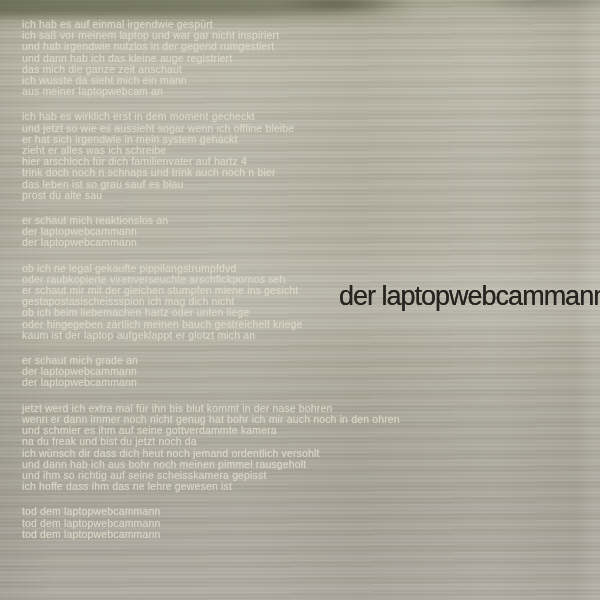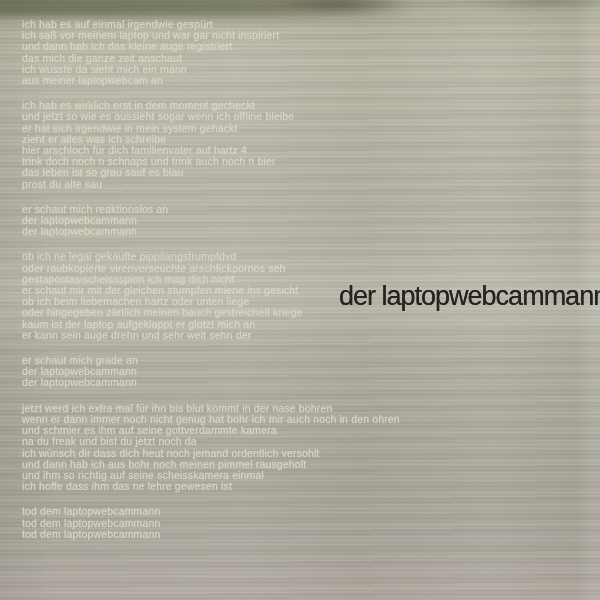--- a/index.html
+++ b/index.html
@@ -111,20 +111,21 @@
   <div class="top-blotch"></div>
   <div class="top-right-shade"></div>
   <div class="light-band"></div>
   <div class="vignette"></div>
 
   <div class="lyrics">
 
     <div class="stanza">
       <div>ich hab es auf einmal irgendwie gespürt</div>
       <div>ich saß vor meinem laptop und war gar nicht inspiriert</div>
+      <div>und hab irgendwie nutzlos in der gegend rumgestiert</div>
       <div>und dann hab ich das kleine auge registriert</div>
       <div>das mich die ganze zeit anschaut</div>
       <div>ich wusste da sieht mich ein mann</div>
       <div>aus meiner laptopwebcam an</div>
     </div>
 
     <div class="stanza">
       <div>ich hab es wirklich erst in dem moment gecheckt</div>
       <div>und jetzt so wie es aussieht sogar wenn ich offline bleibe</div>
       <div>er hat sich irgendwie in mein system gehackt</div>
@@ -137,42 +138,41 @@
 
     <div class="stanza">
       <div>er schaut mich reaktionslos an</div>
       <div>der laptopwebcammann</div>
       <div>der laptopwebcammann</div>
     </div>
 
     <div class="stanza">
       <div>ob ich ne legal gekaufte pippilangstrumpfdvd</div>
       <div>oder raubkopierte virenverseuchte arschfickpornos seh</div>
+      <div>er schaut mir mit der gleichen stumpfen miene ins gesicht</div>
       <div>gestapostasischeissspion ich mag dich nicht</div>
-      <div>er schaut mir mit der gleichen stumpfen miene ins gesicht</div>
       <div>ob ich beim liebemachen hartz oder unten liege</div>
       <div>oder hingegeben zärtlich meinen bauch gestreichelt kriege</div>
       <div>kaum ist der laptop aufgeklappt er glotzt mich an</div>
-      <div>er kann sein auge drehn und sehr weit sehn der</div>
     </div>
 
     <div class="stanza">
       <div>er schaut mich grade an</div>
       <div>der laptopwebcammann</div>
       <div>der laptopwebcammann</div>
     </div>
 
     <div class="stanza">
       <div>jetzt werd ich extra mal für ihn bis blut kommt in der nase bohren</div>
       <div>wenn er dann immer noch nicht genug hat bohr ich mir auch noch in den ohren</div>
       <div>und schmier es ihm auf seine gottverdammte kamera</div>
       <div>na du freak und bist du jetzt noch da</div>
       <div>ich wünsch dir dass dich heut noch jemand ordentlich versohlt</div>
       <div>und dann hab ich aus bohr noch meinen pimmel rausgeholt</div>
-      <div>und ihm so richtig auf seine scheisskamera einmal</div>
+      <div>und ihm so richtig auf seine scheisskamera gepisst</div>
       <div>ich hoffe dass ihm das ne lehre gewesen ist</div>
     </div>
 
     <div class="stanza">
       <div>tod dem laptopwebcammann</div>
       <div>tod dem laptopwebcammann</div>
       <div>tod dem laptopwebcammann</div>
     </div>
 
   </div>

